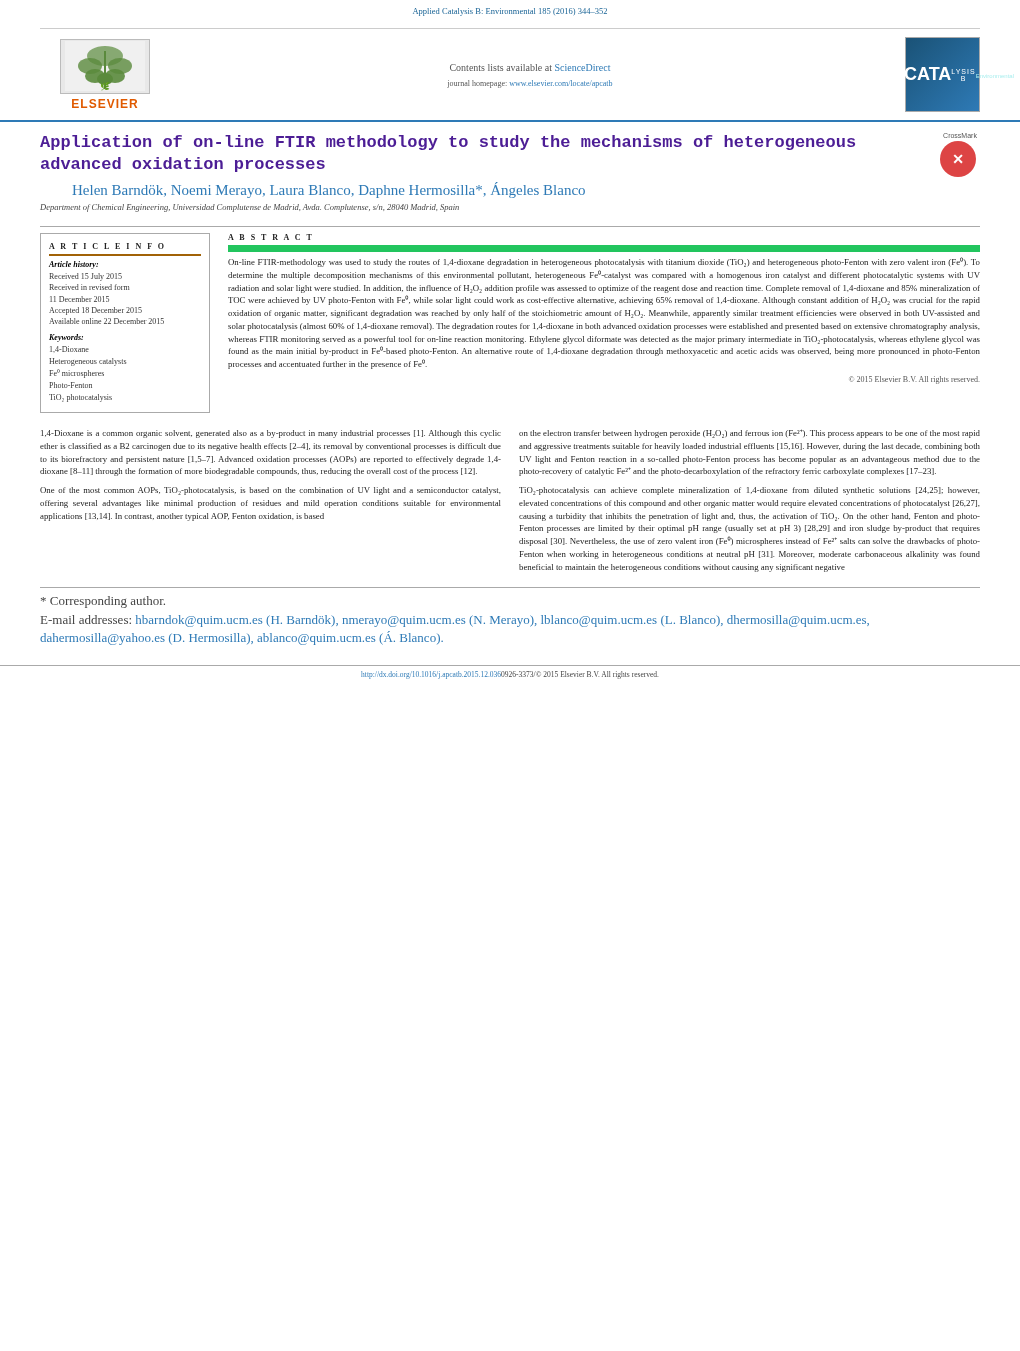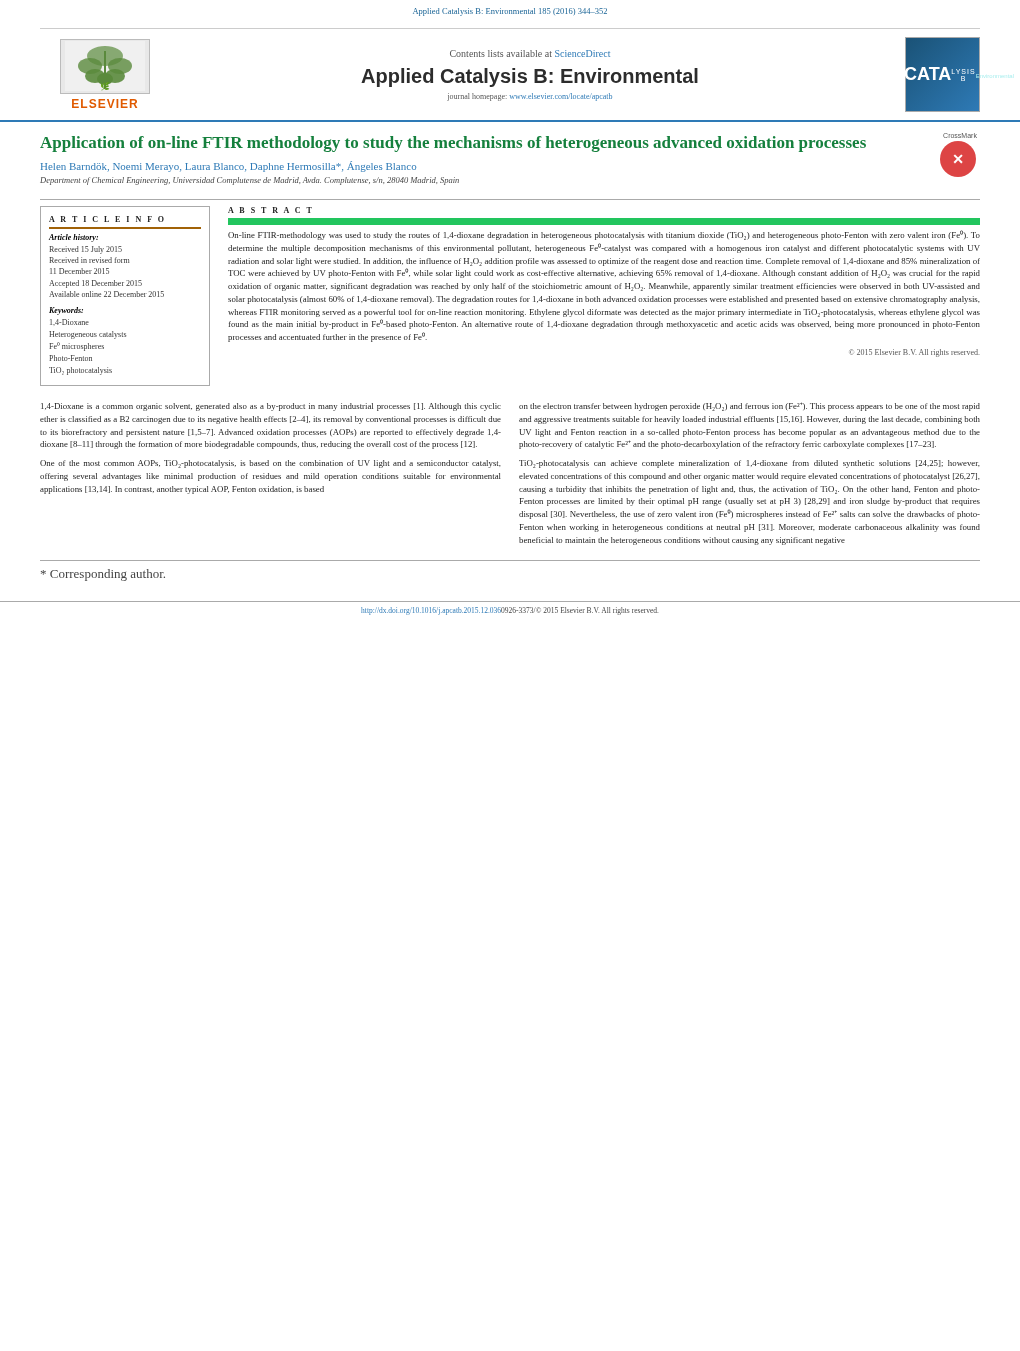--- a/index.html
+++ b/index.html
@@ -125,29 +125,30 @@
       display: flex;
       align-items: flex-start;
       margin-bottom: 6px;
     }
     .article-title-text {
       flex: 1;
     }
     .article-title {
       font-size: 17px;
       font-weight: bold;
-      color: #15803d;
+      color: #4c1d95;
       line-height: 1.3;
       margin-bottom: 6px;
-      font-family: Liberation Serif, serif;
+      font-family: Liberation Mono, monospace;
     }
     .article-authors {
-      font-size: 11px;
+      font-size: 15px;
       color: #2e7ab6;
       margin-bottom: 3px;
+      margin-left: 32px;
     }
     .article-affiliation {
       font-size: 8.5px;
       font-style: italic;
       color: #444;
       margin-bottom: 8px;
     }
     .crossmark-box {
       width: 40px;
       flex-shrink: 0;
@@ -327,21 +328,20 @@
           </svg>
         </div>
         <div class="elsevier-text">ELSEVIER</div>
       </div>
     </div>
     <div class="journal-header-center">
       <div class="contents-available">
         <span>Contents lists available at</span>
         <a href="#">ScienceDirect</a>
       </div>
-      <div class="journal-title-main">Applied Catalysis B: Environmental</div>
       <div class="journal-homepage">
         <span>journal homepage:</span>
         <a href="#">www.elsevier.com/locate/apcatb</a>
       </div>
     </div>
     <div class="journal-header-right">
       <div class="journal-logo-box">
         <div style="font-size:18px; font-weight:bold;">iCATA</div>
         <div style="font-size:7px; letter-spacing:1px;">LYSIS B</div>
         <div style="font-size:6px; margin-top:2px; color:#aee;">Environmental</div>
@@ -407,20 +407,24 @@
           <div class="body-text">on the electron transfer between hydrogen peroxide (H₂O₂) and ferrous ion (Fe²⁺). This process appears to be one of the most rapid and aggressive treatments suitable for heavily loaded industrial effluents [15,16]. However, during the last decade, combining both UV light and Fenton reaction in a so-called photo-Fenton process has become popular as an advantageous method due to the photo-recovery of catalytic Fe²⁺ and the photo-decarboxylation of the refractory ferric carboxylate complexes [17–23].</div>
           <div class="body-text">TiO₂-photocatalysis can achieve complete mineralization of 1,4-dioxane from diluted synthetic solutions [24,25]; however, elevated concentrations of this compound and other organic matter would require elevated concentrations of photocatalyst [26,27], causing a turbidity that inhibits the penetration of light and, thus, the activation of TiO₂. On the other hand, Fenton and photo-Fenton processes are limited by their optimal pH range (usually set at pH 3) [28,29] and iron sludge by-product that requires disposal [30]. Nevertheless, the use of zero valent iron (Fe⁰) microspheres instead of Fe²⁺ salts can solve the drawbacks of photo-Fenton when working in heterogeneous conditions at neutral pH [31]. Moreover, moderate carbonaceous alkalinity was found beneficial to maintain the heterogeneous conditions without causing any significant negative</div>
         </div>
       </div>
     </div>
 
     <div class="footnotes-section">
       <div class="footnote-text">
         <span>* Corresponding author.</span>
       </div>
+      <div class="footnote-text">
+        <span>E-mail addresses:</span>
+        <a href="#">hbarndok@quim.ucm.es (H. Barndök), nmerayo@quim.ucm.es (N. Merayo), lblanco@quim.ucm.es (L. Blanco), dhermosilla@quim.ucm.es, dahermosilla@yahoo.es (D. Hermosilla), ablanco@quim.ucm.es (Á. Blanco).</a>
+      </div>
     </div>
 
   </div>
 
   <div class="page-footer">
     <div class="footer-doi">
       <a href="#">http://dx.doi.org/10.1016/j.apcatb.2015.12.036</a>
     </div>
     <div>0926-3373/© 2015 Elsevier B.V. All rights reserved.</div>
   </div>

